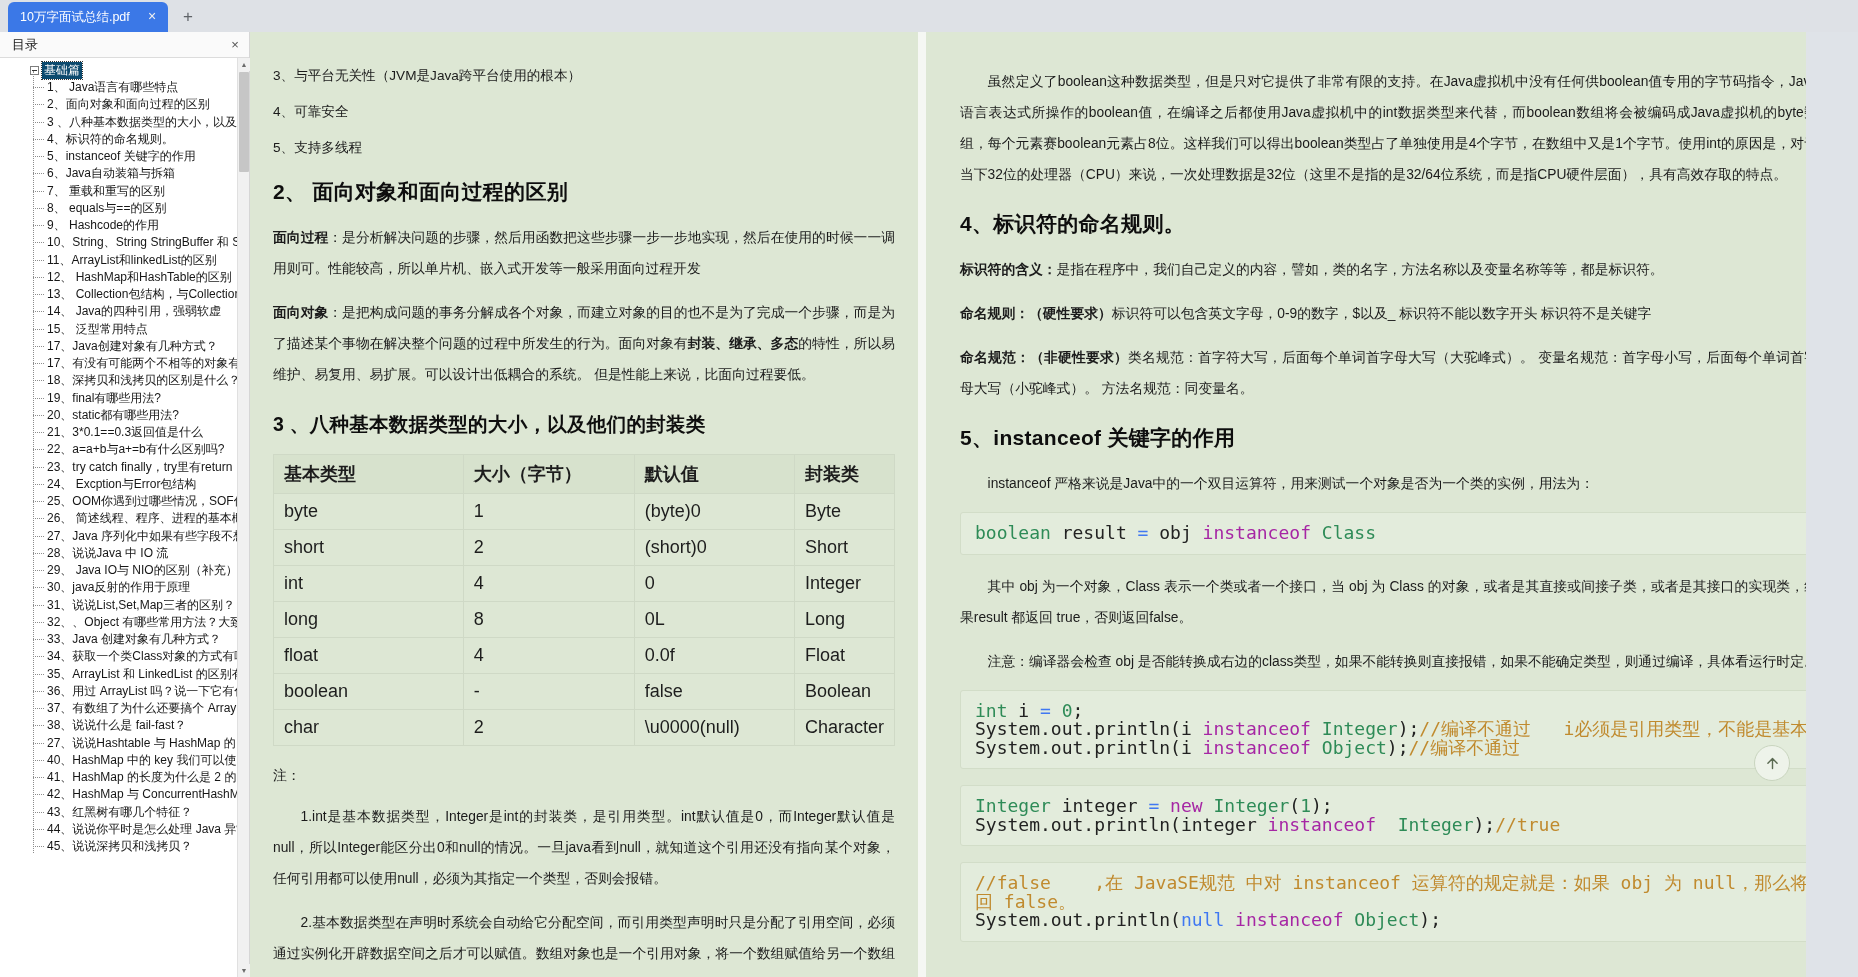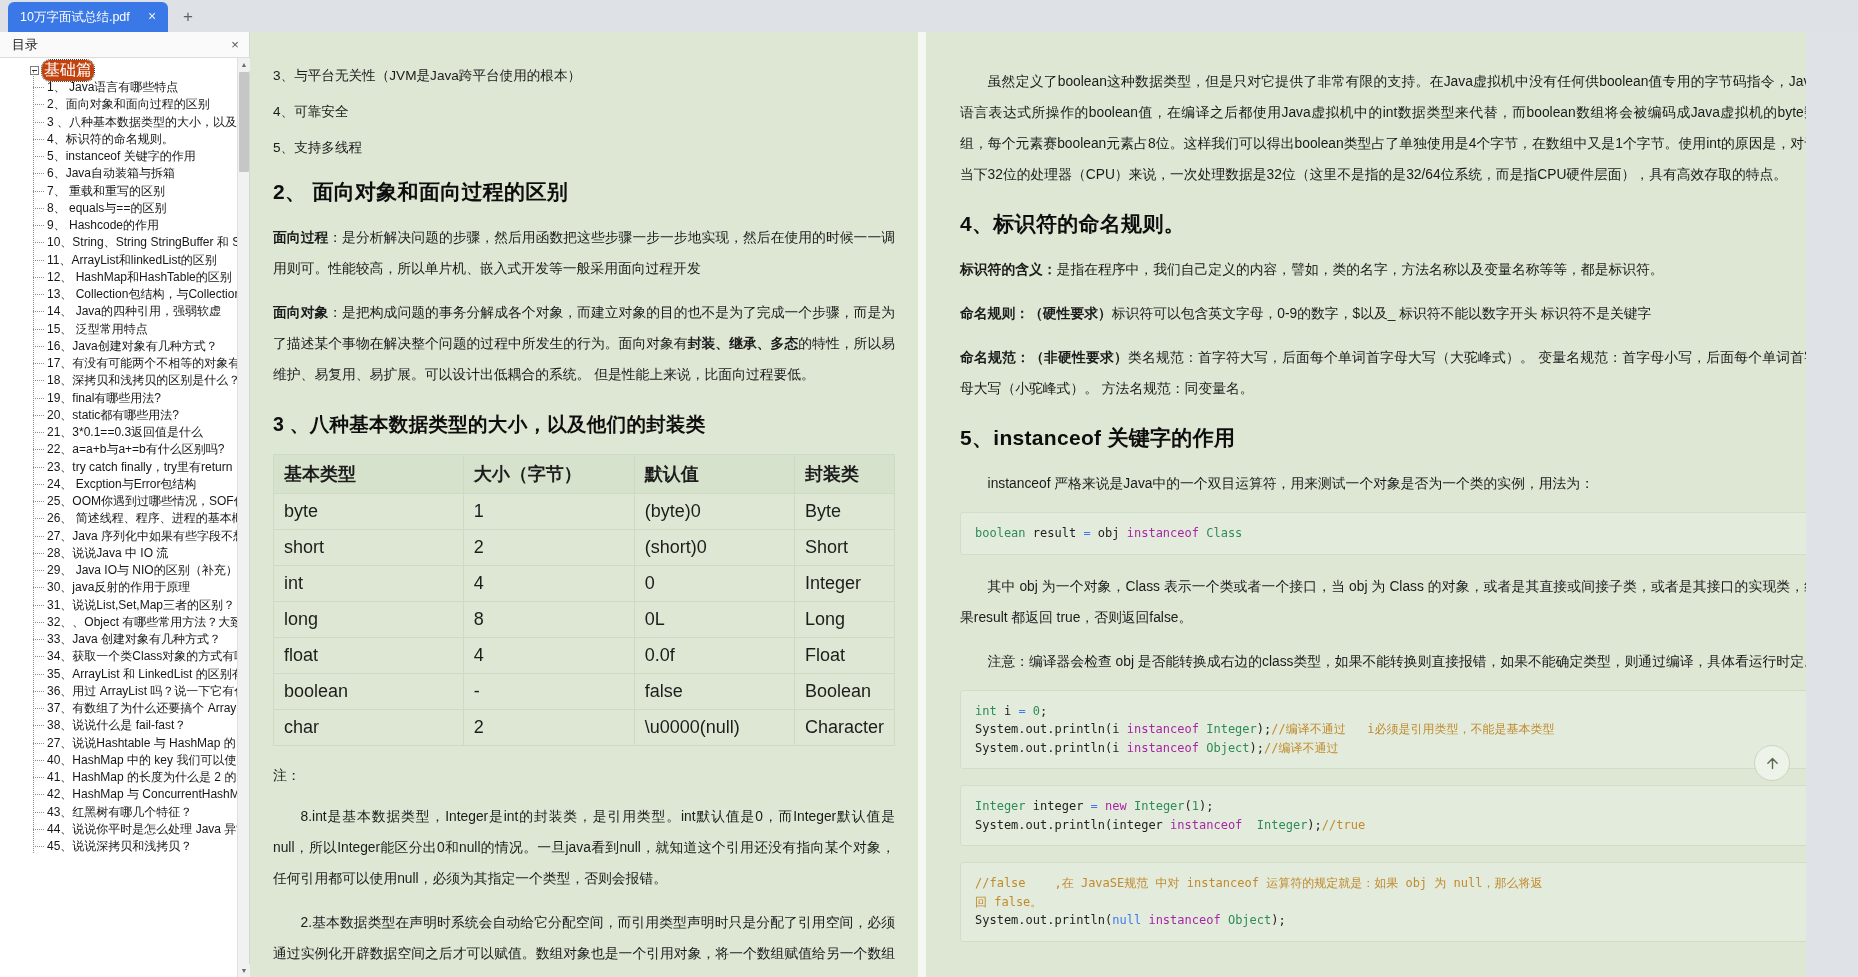--- a/index.html
+++ b/index.html
@@ -69,24 +69,23 @@
     padding-left: 30px; font-size: 12px; color: #111; white-space: nowrap;
   }
   .toggle-box {
     width: 9px; height: 9px; border: 1px solid #7d7d7d; background: #fff;
     position: relative; flex: none; margin-right: 3px;
   }
   .toggle-box::before {
     content: ""; position: absolute; left: 1px; top: 3px; width: 5px; height: 1px; background: #333;
   }
   .root-label {
-    background: #c2410c; color: #fff; padding: 0 2px;
+    background: #0c4a6e; color: #fff; padding: 0 2px;
     outline: 1px dotted #333; outline-offset: 0px;
-    font-size: 16px;
-    border-radius: 8px;
+    font-size: 12px;
   }
   .tree-item {
     display: flex; align-items: center; height: 17.25px;
     padding-left: 47px; font-size: 12px; color: #161616;
     white-space: nowrap; position: relative;
   }
   .tree-item .dashes {
     position: absolute; left: 33px; top: 8px; width: 11px;
     border-top: 1px dotted #8c8c8c;
   }
@@ -163,21 +162,21 @@
   table.dt td:nth-child(3) { width: 26%; }
 
   
   pre.code {
     margin: 4px 0 16px 0;
     background: #e3ecdc;
     border: 1px solid #d2ddc8;
     border-radius: 3px;
     padding: 11px 14px;
     font-family: "DejaVu Sans Mono", "Liberation Mono", monospace;
-    font-size: 12px;
+    font-size: 18px;
     line-height: 18.5px;
     color: #222;
     white-space: pre;
     overflow: hidden;
   }
   .k-type { color: #2e8b57; }      
   .k-kw   { color: #a626a4; }      
   .k-cls  { color: #2e8b57; }
   .k-op   { color: #4078f2; }
   .k-cmt  { color: #c08a2e; }
@@ -276,21 +275,21 @@
             <div class="tree-item">
               <span class="dashes"></span>
               <span class="lbl">14、 Java的四种引用，强弱软虚</span>
             </div>
             <div class="tree-item">
               <span class="dashes"></span>
               <span class="lbl">15、 泛型常用特点</span>
             </div>
             <div class="tree-item">
               <span class="dashes"></span>
-              <span class="lbl">16、Java创建对象有几种方式？</span>
+              <span class="lbl">17、Java创建对象有几种方式？</span>
             </div>
             <div class="tree-item">
               <span class="dashes"></span>
               <span class="lbl">17、有没有可能两个不相等的对象有相</span>
             </div>
             <div class="tree-item">
               <span class="dashes"></span>
               <span class="lbl">18、深拷贝和浅拷贝的区别是什么？</span>
             </div>
             <div class="tree-item">
@@ -477,21 +476,21 @@
                 <tr>
                   <td>char</td>
                   <td>2</td>
                   <td>\u0000(null)</td>
                   <td>Character</td>
                 </tr>
               </tbody>
           </table>
 
           <p class="para" style="margin-bottom:10px;">注：</p>
-          <p class="para indent">8.int是基本数据类型，Integer是int的封装类，是引用类型。int默认值是0，而Integer默认值是null，所以Integer能区分出0和null的情况。一旦java看到null，就知道这个引用还没有指向某个对象，任何引用都可以使用null，必须为其指定一个类型，否则会报错。</p>
+          <p class="para indent">1.int是基本数据类型，Integer是int的封装类，是引用类型。int默认值是0，而Integer默认值是null，所以Integer能区分出0和null的情况。一旦java看到null，就知道这个引用还没有指向某个对象，任何引用都可以使用null，必须为其指定一个类型，否则会报错。</p>
           <p class="para indent">2.基本数据类型在声明时系统会自动给它分配空间，而引用类型声明时只是分配了引用空间，必须通过实例化开辟数据空间之后才可以赋值。数组对象也是一个引用对象，将一个数组赋值给另一个数组时只是复制了一个引用，所以通过某一个数组所做的修改在另一个数组中也看的见。</p>
         </div>
       </div>
 
       <div id="page-gap"></div>
 
       <div class="page" id="page-right">
         <div class="col-inner" style="padding-top:34px; padding-left:34px; padding-right:40px;">
 
           <p class="para indent">虽然定义了boolean这种数据类型，但是只对它提供了非常有限的支持。在Java虚拟机中没有任何供boolean值专用的字节码指令，Java语言表达式所操作的boolean值，在编译之后都使用Java虚拟机中的int数据类型来代替，而boolean数组将会被编码成Java虚拟机的byte数组，每个元素赛boolean元素占8位。这样我们可以得出boolean类型占了单独使用是4个字节，在数组中又是1个字节。使用int的原因是，对于当下32位的处理器（CPU）来说，一次处理数据是32位（这里不是指的是32/64位系统，而是指CPU硬件层面），具有高效存取的特点。</p>

